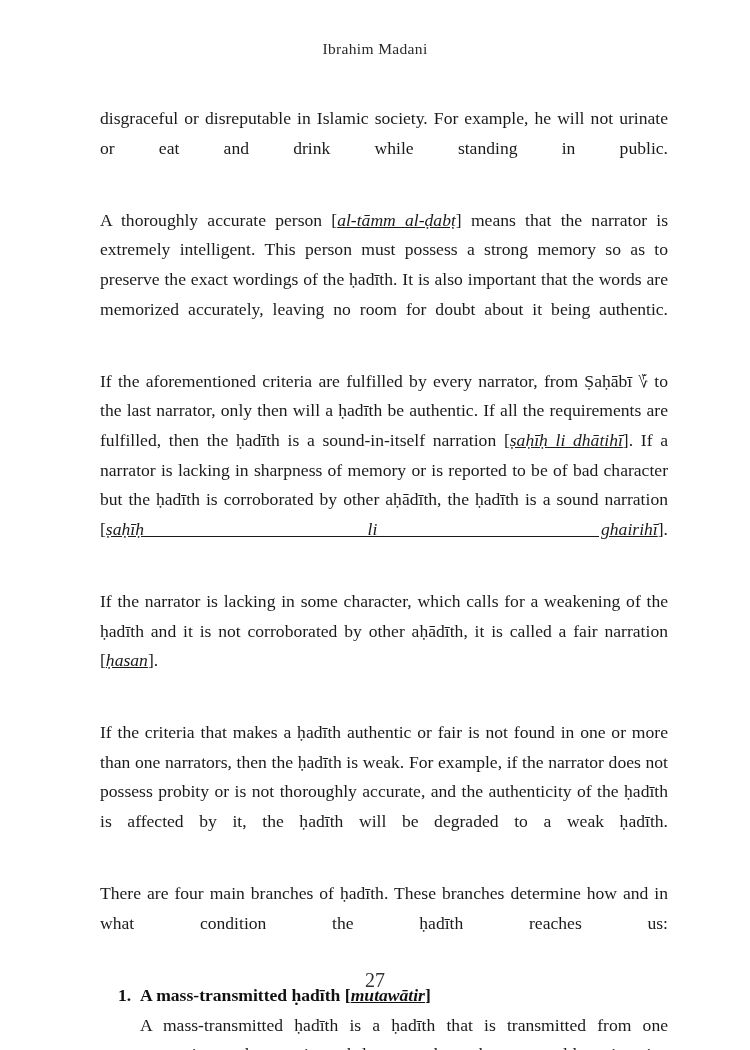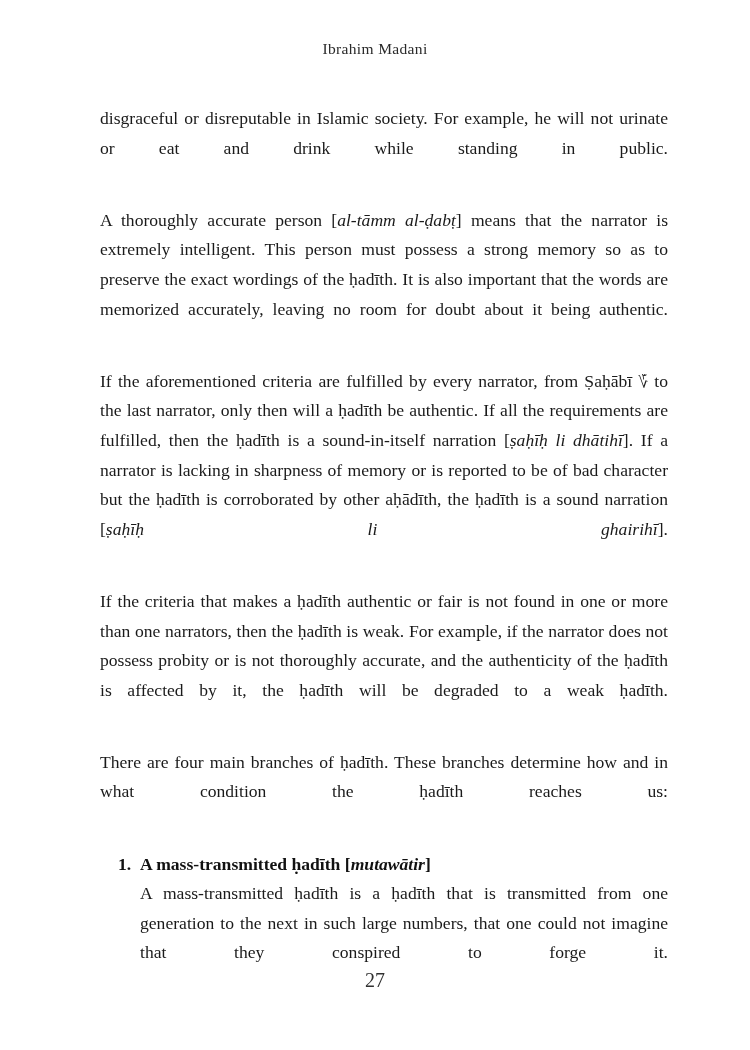--- a/index.html
+++ b/index.html
@@ -53,20 +53,21 @@
 
   
   p.para::after {
     content: "";
     display: inline-block;
     width: 100%;
   }
 
   .term {
     font-style: italic;
+    text-decoration: underline;
   }
 
   .honorific {
     font-family: "DejaVu Sans", sans-serif;
     font-size: 15px;
     line-height: 0;
     display: inline-block;
     transform: translateY(1px);
   }
 
@@ -136,20 +137,21 @@
 
 <div class="page">
 
   <div class="running-head">Ibrahim Madani</div>
 
   <div class="textblock">
     <div id="paragraph-host">
         <p class="para">disgraceful or disreputable in Islamic society. For example, he will not urinate or eat and drink while standing in public.</p>
         <p class="para">A thoroughly accurate person [<em class="term">al-tāmm al-ḍabṭ</em>] means that the narrator is extremely intelligent. This person must possess a strong memory so as to preserve the exact wordings of the ḥadīth. It is also important that the words are memorized accurately, leaving no room for doubt about it being authentic.</p>
         <p class="para">If the aforementioned criteria are fulfilled by every narrator, from Ṣaḥābī <span class="honorific">؆</span> to the last narrator, only then will a ḥadīth be authentic. If all the requirements are fulfilled, then the ḥadīth is a sound-in-itself narration [<em class="term">ṣaḥīḥ li dhātihī</em>]. If a narrator is lacking in sharpness of memory or is reported to be of bad character but the ḥadīth is corroborated by other aḥādīth, the ḥadīth is a sound narration [<em class="term">ṣaḥīḥ li ghairihī</em>].</p>
+        <p class="para">If the narrator is lacking in some character, which calls for a weakening of the ḥadīth and it is not corroborated by other aḥādīth, it is called a fair narration [<em class="term">ḥasan</em>].</p>
         <p class="para">If the criteria that makes a ḥadīth authentic or fair is not found in one or more than one narrators, then the ḥadīth is weak. For example, if the narrator does not possess probity or is not thoroughly accurate, and the authenticity of the ḥadīth is affected by it, the ḥadīth will be degraded to a weak ḥadīth.</p>
         <p class="para">There are four main branches of ḥadīth. These branches determine how and in what condition the ḥadīth reaches us:</p>
       </div>
     <ol class="branch-list" id="branch-list-host">
         <li>
           <span class="item-number">1.</span>
           <div class="item-heading">A mass-transmitted ḥadīth [<em class="term">mutawātir</em>]</div>
           <div class="item-body">A mass-transmitted ḥadīth is a ḥadīth that is transmitted from one generation to the next in such large numbers, that one could not imagine that they conspired to forge it.</div>
         </li>
       </ol>

